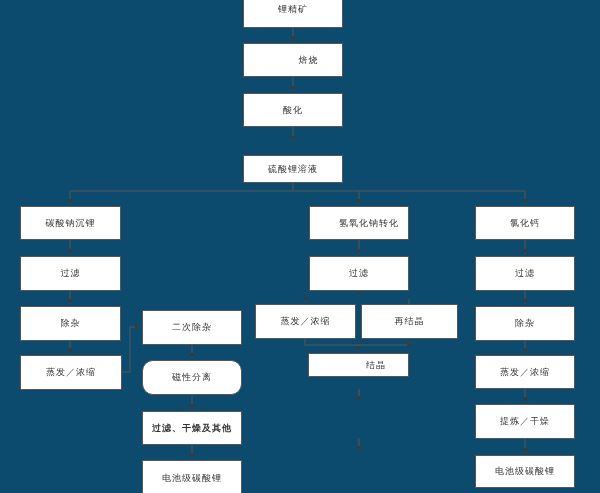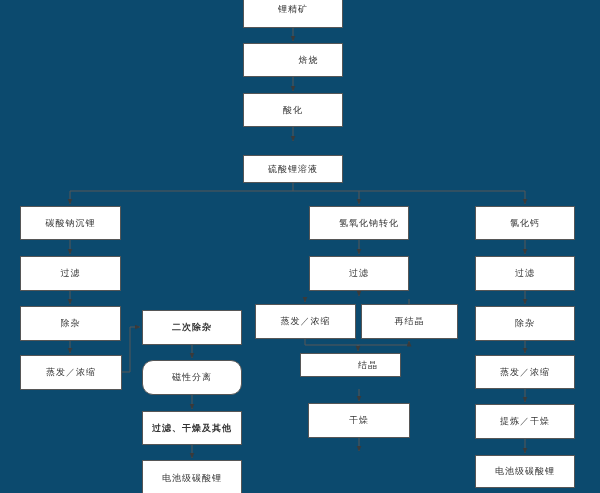--- a/index.html
+++ b/index.html
@@ -81,31 +81,30 @@
   <div class="node" style="left:243px; top:-9px;  width:100px; height:37px;">锂精矿</div>
   <div class="node" style="left:243px; top:43px;  width:100px; height:34px;padding-left:31px;">焙烧</div>
   <div class="node" style="left:243px; top:93px;  width:100px; height:34px;">酸化</div>
   <div class="node" style="left:243px; top:155px; width:100px; height:28px;">硫酸锂溶液</div>
 
   <div class="node" style="left:20px;  top:206px; width:101px; height:34px;">碳酸钠沉锂</div>
   <div class="node" style="left:20px;  top:256px; width:101px; height:35px;">过滤</div>
   <div class="node" style="left:20px;  top:306px; width:101px; height:35px;">除杂</div>
   <div class="node" style="left:20px;  top:355px; width:102px; height:35px;">蒸发／浓缩</div>
 
-  <div class="node" style="left:142px; top:310px; width:100px; height:35px;font-weight:bold;">二次除杂</div>
+  <div class="node" style="left:142px; top:310px; width:100px; height:35px;">二次除杂</div>
   <div class="node" style="left:142px; top:360px; width:100px; height:35px;border-radius:11px;">磁性分离</div>
   <div class="node" style="left:142px; top:411px; width:100px; height:34px;font-weight:bold;">过滤、干燥及其他</div>
   <div class="node" style="left:142px; top:460px; width:100px; height:36px;">电池级碳酸锂</div>
 
   <div class="node" style="left:309px; top:206px; width:100px; height:34px;padding-left:20px;">氢氧化钠转化</div>
   <div class="node" style="left:309px; top:256px; width:100px; height:35px;">过滤</div>
   <div class="node" style="left:255px; top:304px; width:101px; height:35px;">蒸发／浓缩</div>
   <div class="node" style="left:361px; top:304px; width:97px;  height:35px;">再结晶</div>
-  <div class="node" style="left:300px; top:353px; width:101px; height:24px;padding-left:35px;">结晶</div>
-  <div class="node" style="left:308px; top:403px; width:102px; height:35px;">干燥</div>
+  <div class="node" style="left:308px; top:353px; width:101px; height:24px;padding-left:35px;">结晶</div>
 
   <div class="node" style="left:475px; top:206px; width:100px; height:34px;">氯化钙</div>
   <div class="node" style="left:475px; top:256px; width:100px; height:35px;">过滤</div>
   <div class="node" style="left:475px; top:306px; width:100px; height:35px;">除杂</div>
   <div class="node" style="left:475px; top:355px; width:100px; height:34px;">蒸发／浓缩</div>
   <div class="node" style="left:475px; top:404px; width:100px; height:35px;">提炼／干燥</div>
   <div class="node" style="left:475px; top:455px; width:100px; height:33px;">电池级碳酸锂</div>
 
 </div>
 

